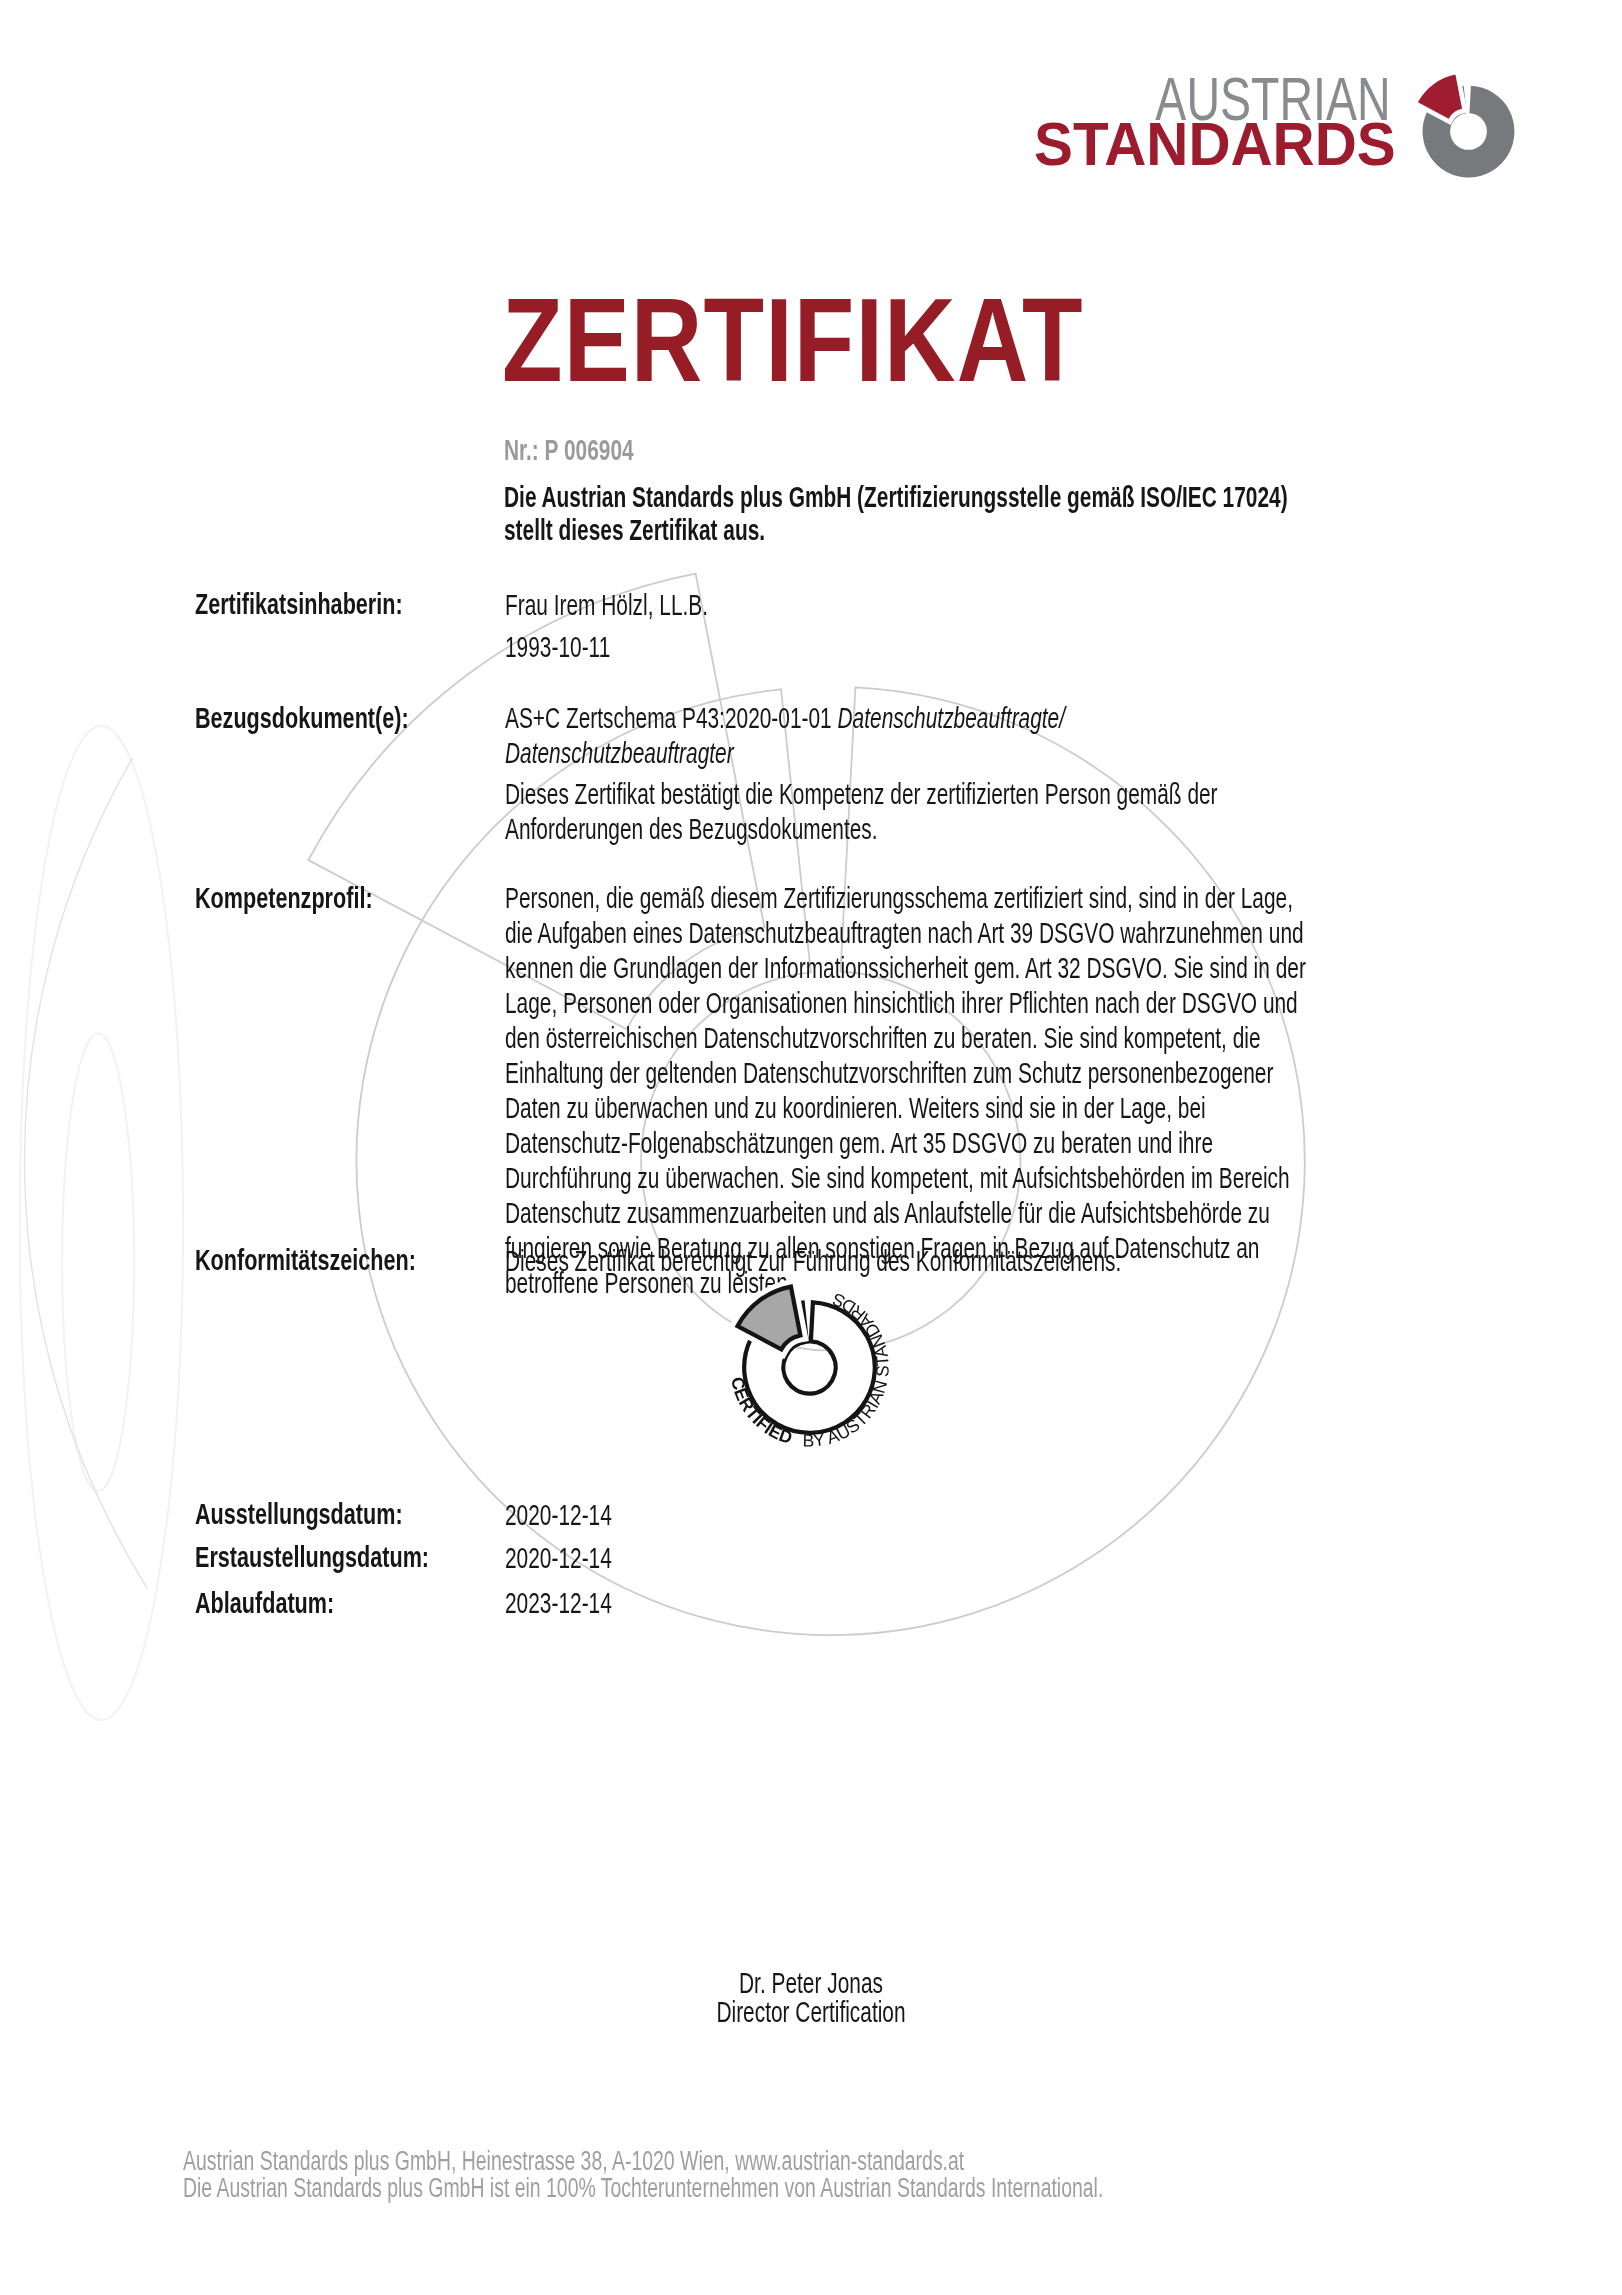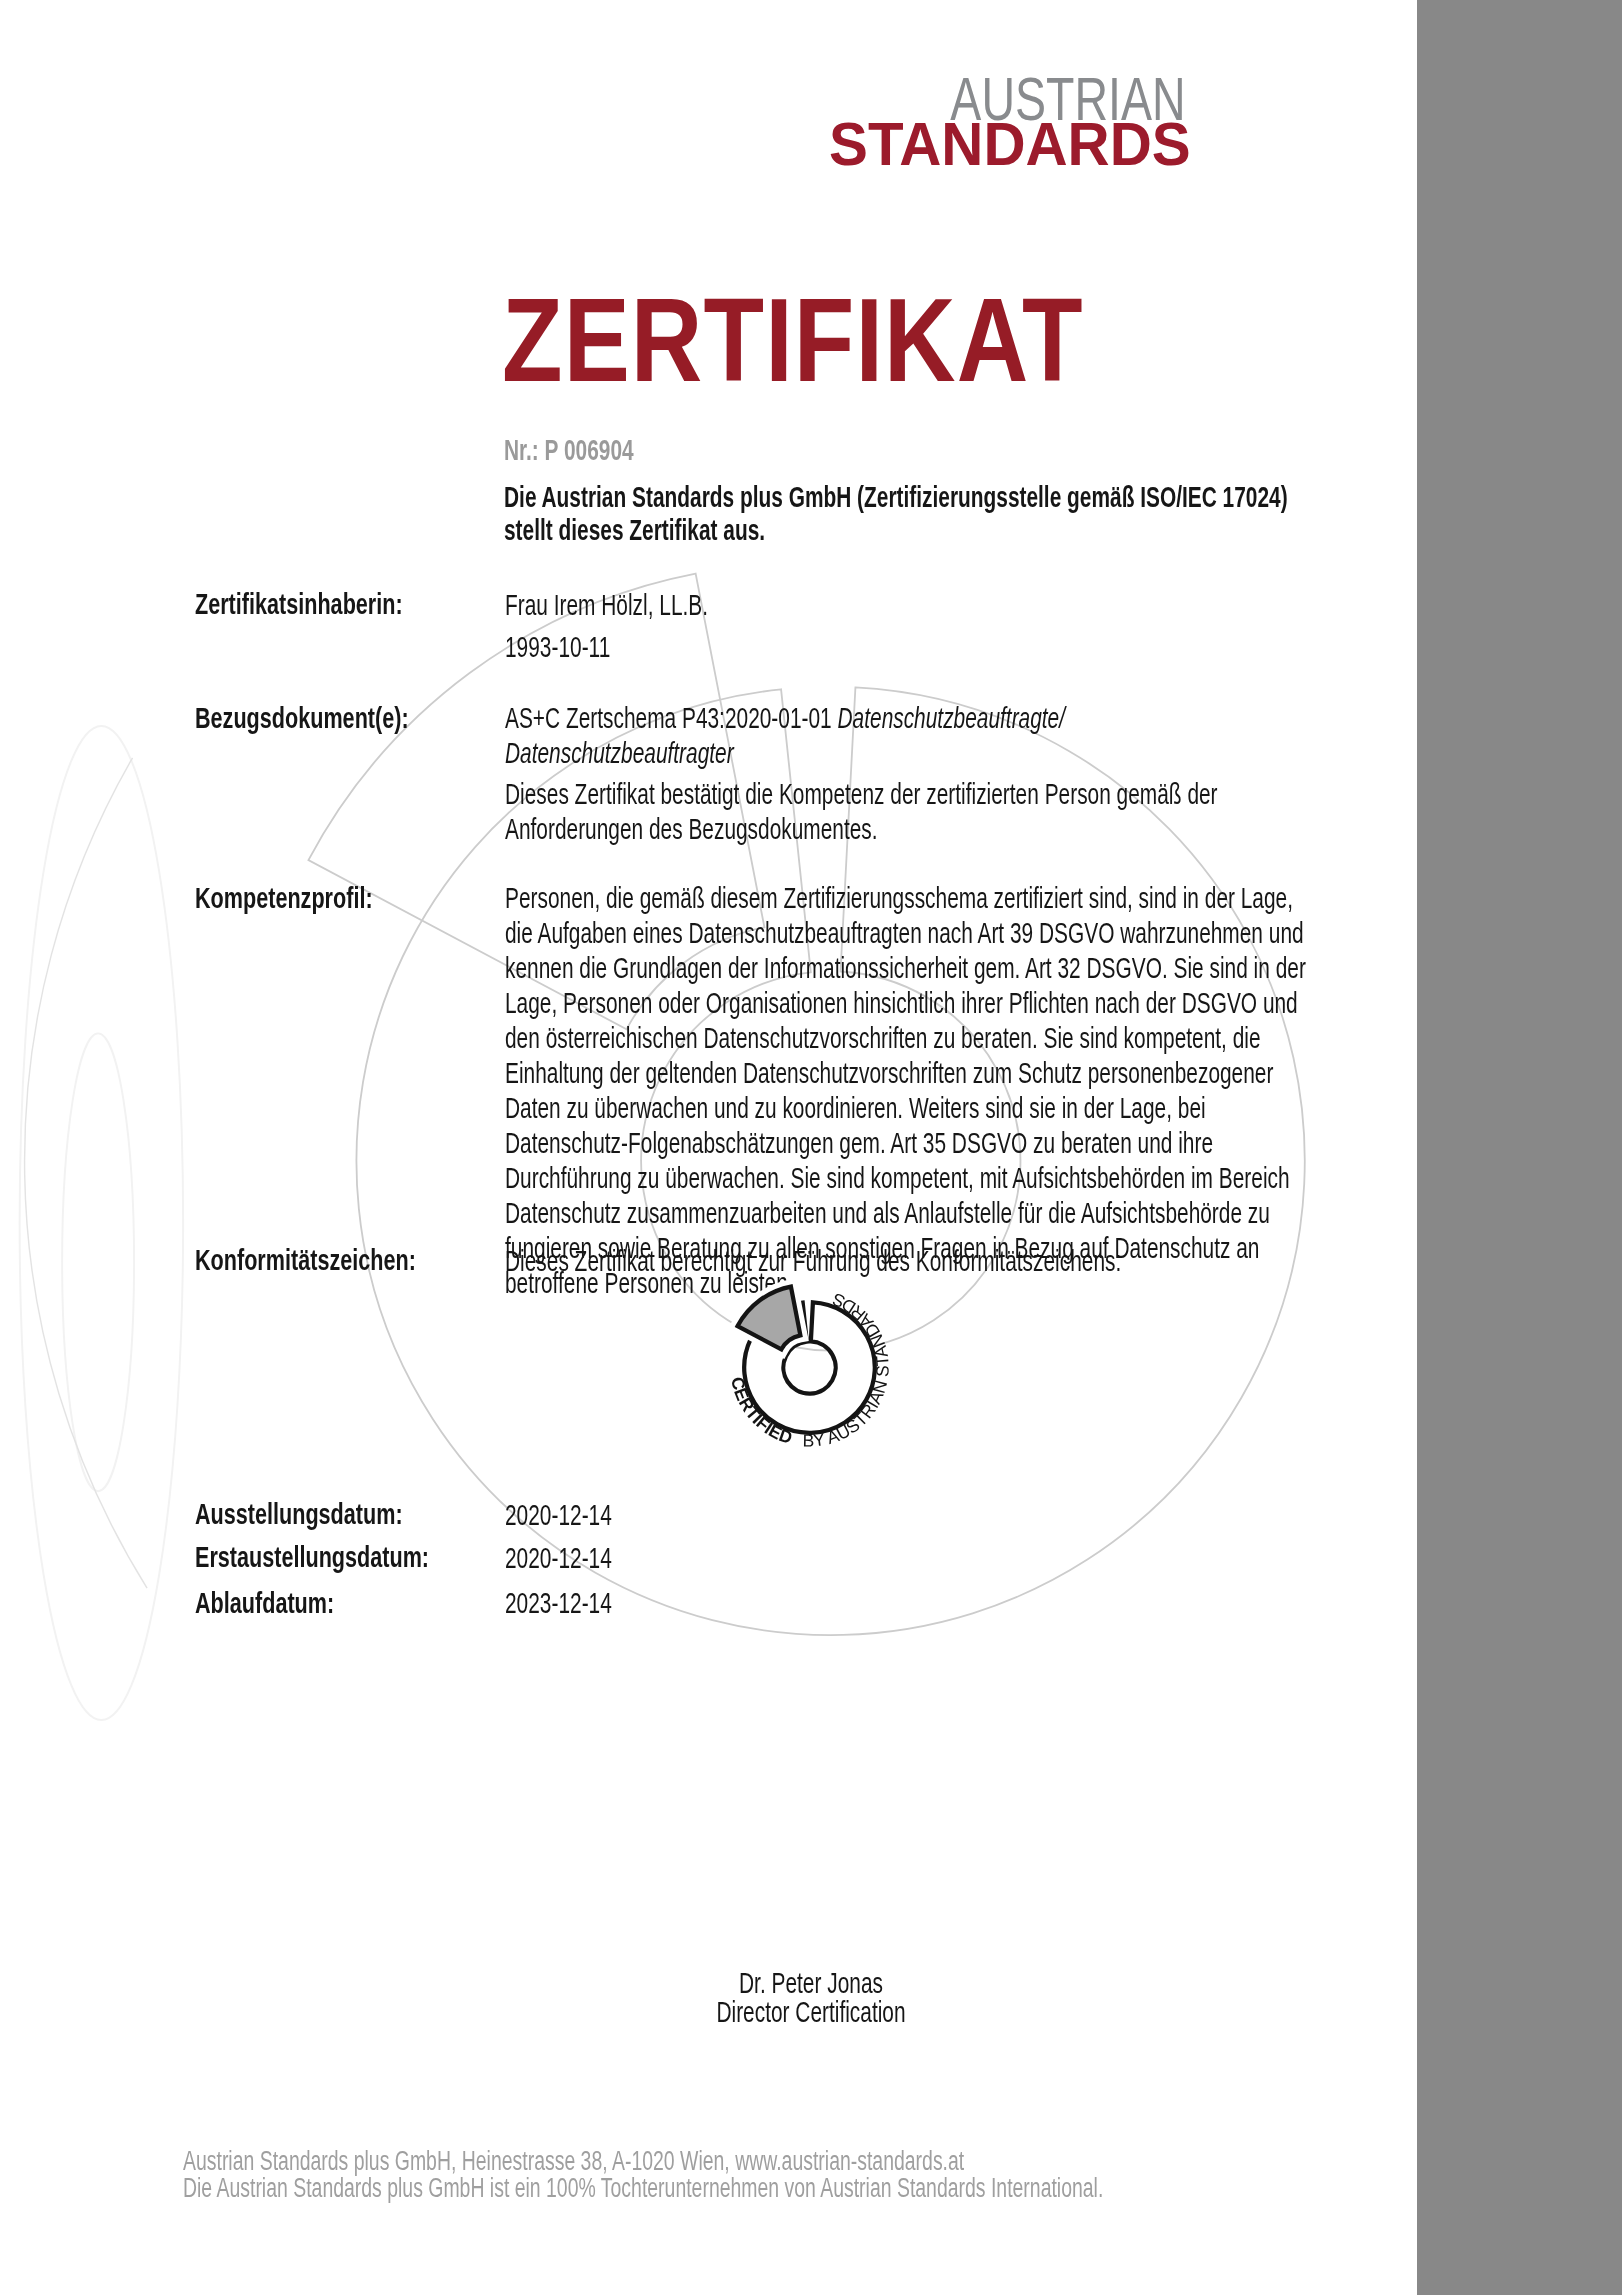--- a/index.html
+++ b/index.html
@@ -1,16 +1,16 @@
 <!DOCTYPE html>
 <html style="font-size:10.5px"><head>
 <meta charset="utf-8">
 <style>
   html,body{margin:0;padding:0;background:#888;}
-  #page{position:relative;width:1417px;height:2295px;background:#ffffff;overflow:hidden;
+  #page{position:relative;width:1622px;height:2295px;background:#ffffff;overflow:hidden;
         font-family:"Liberation Sans","DejaVu Sans",sans-serif;color:#161616;}
   .abs{position:absolute;}
   .cx{position:absolute;white-space:nowrap;transform-origin:0 0;transform:scaleX(0.72);}
   .cxr{position:absolute;white-space:nowrap;transform-origin:100% 0;transform:scaleX(0.75);}
   .cxc{position:absolute;left:0;width:1622px;text-align:center;white-space:nowrap;
        transform-origin:50% 0;transform:scaleX(0.72);}
   .b{font-weight:bold;}
   .i{font-style:italic;}
   .body44{font-size:29px;line-height:35px;}
   .label{font-size:30px;font-weight:bold;}

